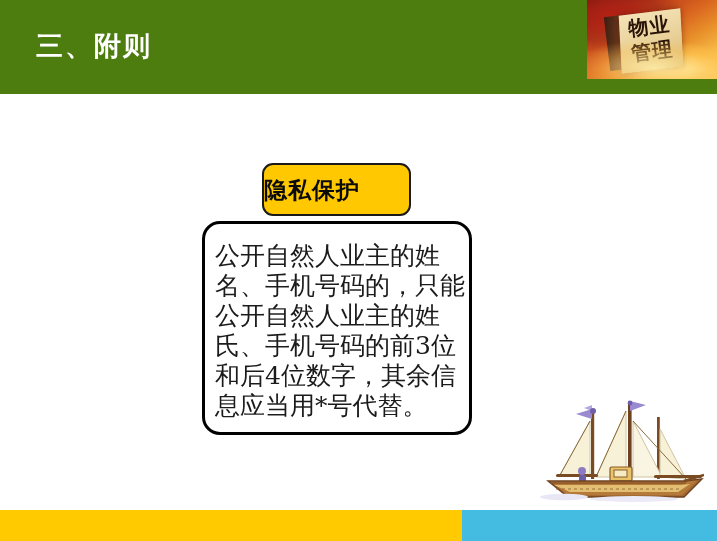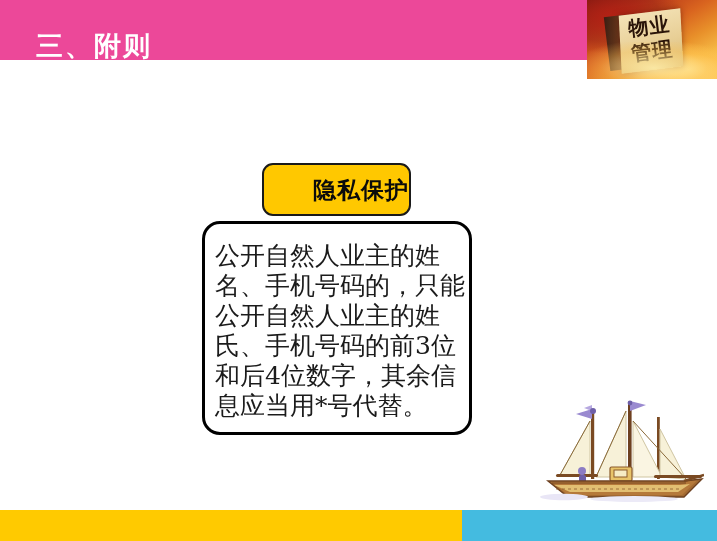--- a/index.html
+++ b/index.html
@@ -21,22 +21,22 @@
     height: 541px;
     background: #ffffff;
     overflow: hidden;
   }
 
   
   #header-bar {
     position: absolute;
     left: 0; top: 0;
     width: 717px;
-    height: 60px;
-    background: #ec4899;
+    height: 94px;
+    background: #4d7c0f;
   }
   #header-title {
     position: absolute;
     left: 36px;
     top: 32px;
     font-size: 27px;
     font-weight: bold;
     color: #ffffff;
     letter-spacing: 2px;
     line-height: 1.1;
@@ -105,21 +105,21 @@
     left: 262px;
     top: 163px;
     width: 149px;
     height: 53px;
     box-sizing: border-box;
     background: #ffc800;
     border: 2px solid #1a1a1a;
     border-radius: 11px;
     display: flex;
     align-items: center;
-    justify-content: flex-end;
+    justify-content: flex-start;
   }
   #privacy-label-text {
     font-size: 23px;
     font-weight: bold;
     color: #0b0b0b;
     letter-spacing: 1px;
     font-family: "DejaVu Serif", "Liberation Serif", serif;
     line-height: 1;
   }
 

